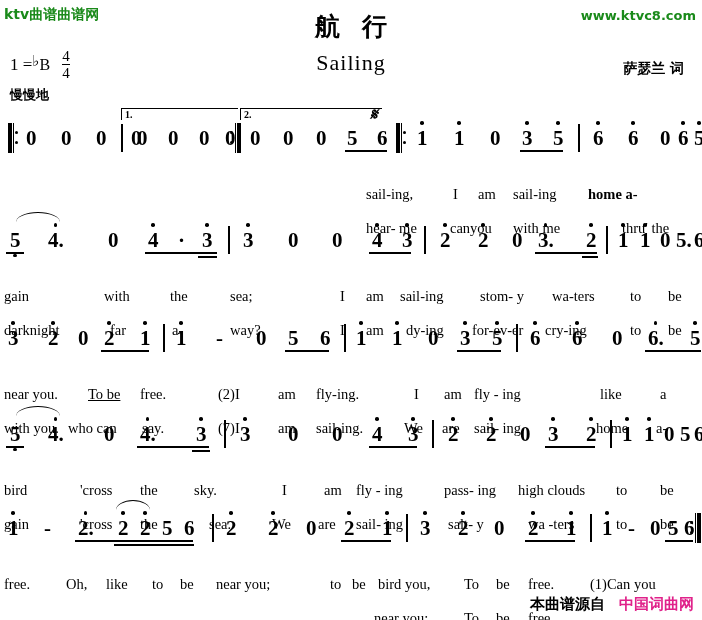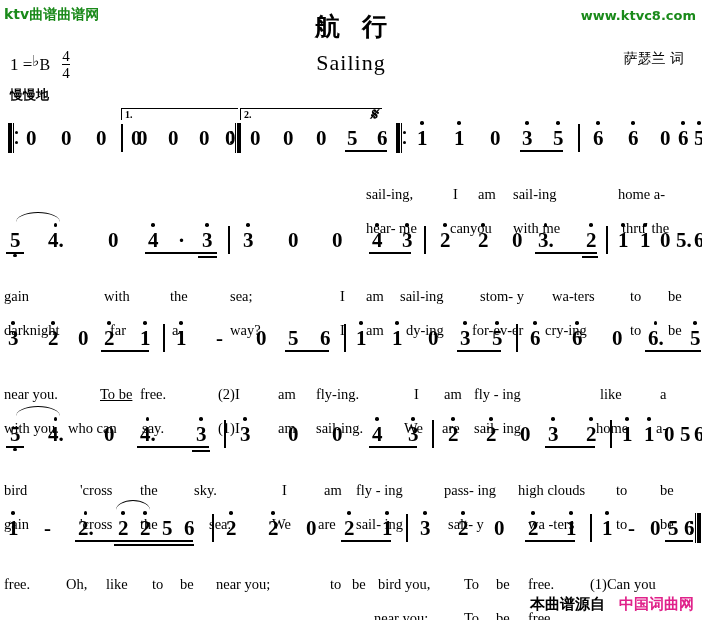--- a/index.html
+++ b/index.html
@@ -45,24 +45,24 @@
     text-indent: 22px;
   }
   #song-title-en {
     left: 0; top: 50px; width: 702px;
     text-align: center;
     font-family: "Liberation Serif", serif;
     font-size: 22px;
     letter-spacing: 1px;
   }
   #credit {
-    right: 18px; top: 50px;
+    right: 18px; top: 60px;
     font-family: "DejaVu Sans", sans-serif;
     font-size: 14px;
-    font-weight: normal;
+    font-weight: bold;
     white-space: nowrap;
   }
 
   
   #keyblock {
     left: 10px; top: 50px;
     font-family: "Liberation Serif", serif;
     font-size: 17px;
     white-space: nowrap;
   }
@@ -306,21 +306,21 @@
     <span class="n" style="left:660px;">0</span>
     <span class="n hi" style="left:678px;">6</span>
     <span class="n hi" style="left:694px;">5</span>
   </div>
 
   <div class="lyricrow" style="top:44px;">
     <span class="ly" style="left:366px;">sail-ing,</span>
     <span class="ly" style="left:453px;">I</span>
     <span class="ly" style="left:478px;">am</span>
     <span class="ly" style="left:513px;">sail-ing</span>
-    <span class="ly" style="left:618px;">home a-</span>
+    <span class="ly" style="left:588px;font-weight:bold;">home a-</span>
   </div>
   <div class="lyricrow" style="top:61px;">
     <span class="ly" style="left:366px;">hear- me</span>
     <span class="ly" style="left:450px;">canyou</span>
     <span class="ly" style="left:513px;">with me</span>
     <span class="ly" style="left:622px;">thru' the</span>
   </div>
 </div>
 
 <div class="abs staff" style="top:212px;">
@@ -418,36 +418,36 @@
     <span class="n hi" style="left:530px;">6</span>
     <span class="n hi" style="left:572px;">6</span>
     <span class="n" style="left:612px;">0</span>
     <span class="n hi" style="left:648px;">6.</span>
     <span class="n hi" style="left:690px;">5</span>
     <div class="beam" style="left:645px; top:30px; width:56px;"></div>
   </div>
 
   <div class="lyricrow" style="top:40px;">
     <span class="ly" style="left:4px;">near you.</span>
-    <span class="ly" style="left:100px;text-decoration:underline;">To be</span>
+    <span class="ly" style="left:88px;text-decoration:underline;">To be</span>
     <span class="ly" style="left:140px;">free.</span>
     <span class="ly" style="left:218px;">(2)I</span>
     <span class="ly" style="left:278px;">am</span>
     <span class="ly" style="left:316px;">fly-ing.</span>
     <span class="ly" style="left:414px;">I</span>
     <span class="ly" style="left:444px;">am</span>
     <span class="ly" style="left:474px;">fly - ing</span>
     <span class="ly" style="left:600px;">like</span>
     <span class="ly" style="left:660px;">a</span>
   </div>
   <div class="lyricrow" style="top:57px;">
     <span class="ly" style="left:4px;">with you.</span>
     <span class="ly" style="left:68px;">who can</span>
     <span class="ly" style="left:142px;">say.</span>
-    <span class="ly" style="left:218px;">(1)I</span>
+    <span class="ly" style="left:218px;">(7)I</span>
     <span class="ly" style="left:278px;">am</span>
     <span class="ly" style="left:316px;">sail-ing.</span>
     <span class="ly" style="left:404px;">We</span>
     <span class="ly" style="left:442px;">are</span>
     <span class="ly" style="left:474px;">sail- ing</span>
     <span class="ly" style="left:596px;">home</span>
     <span class="ly" style="left:656px;">a-</span>
   </div>
 </div>
 

